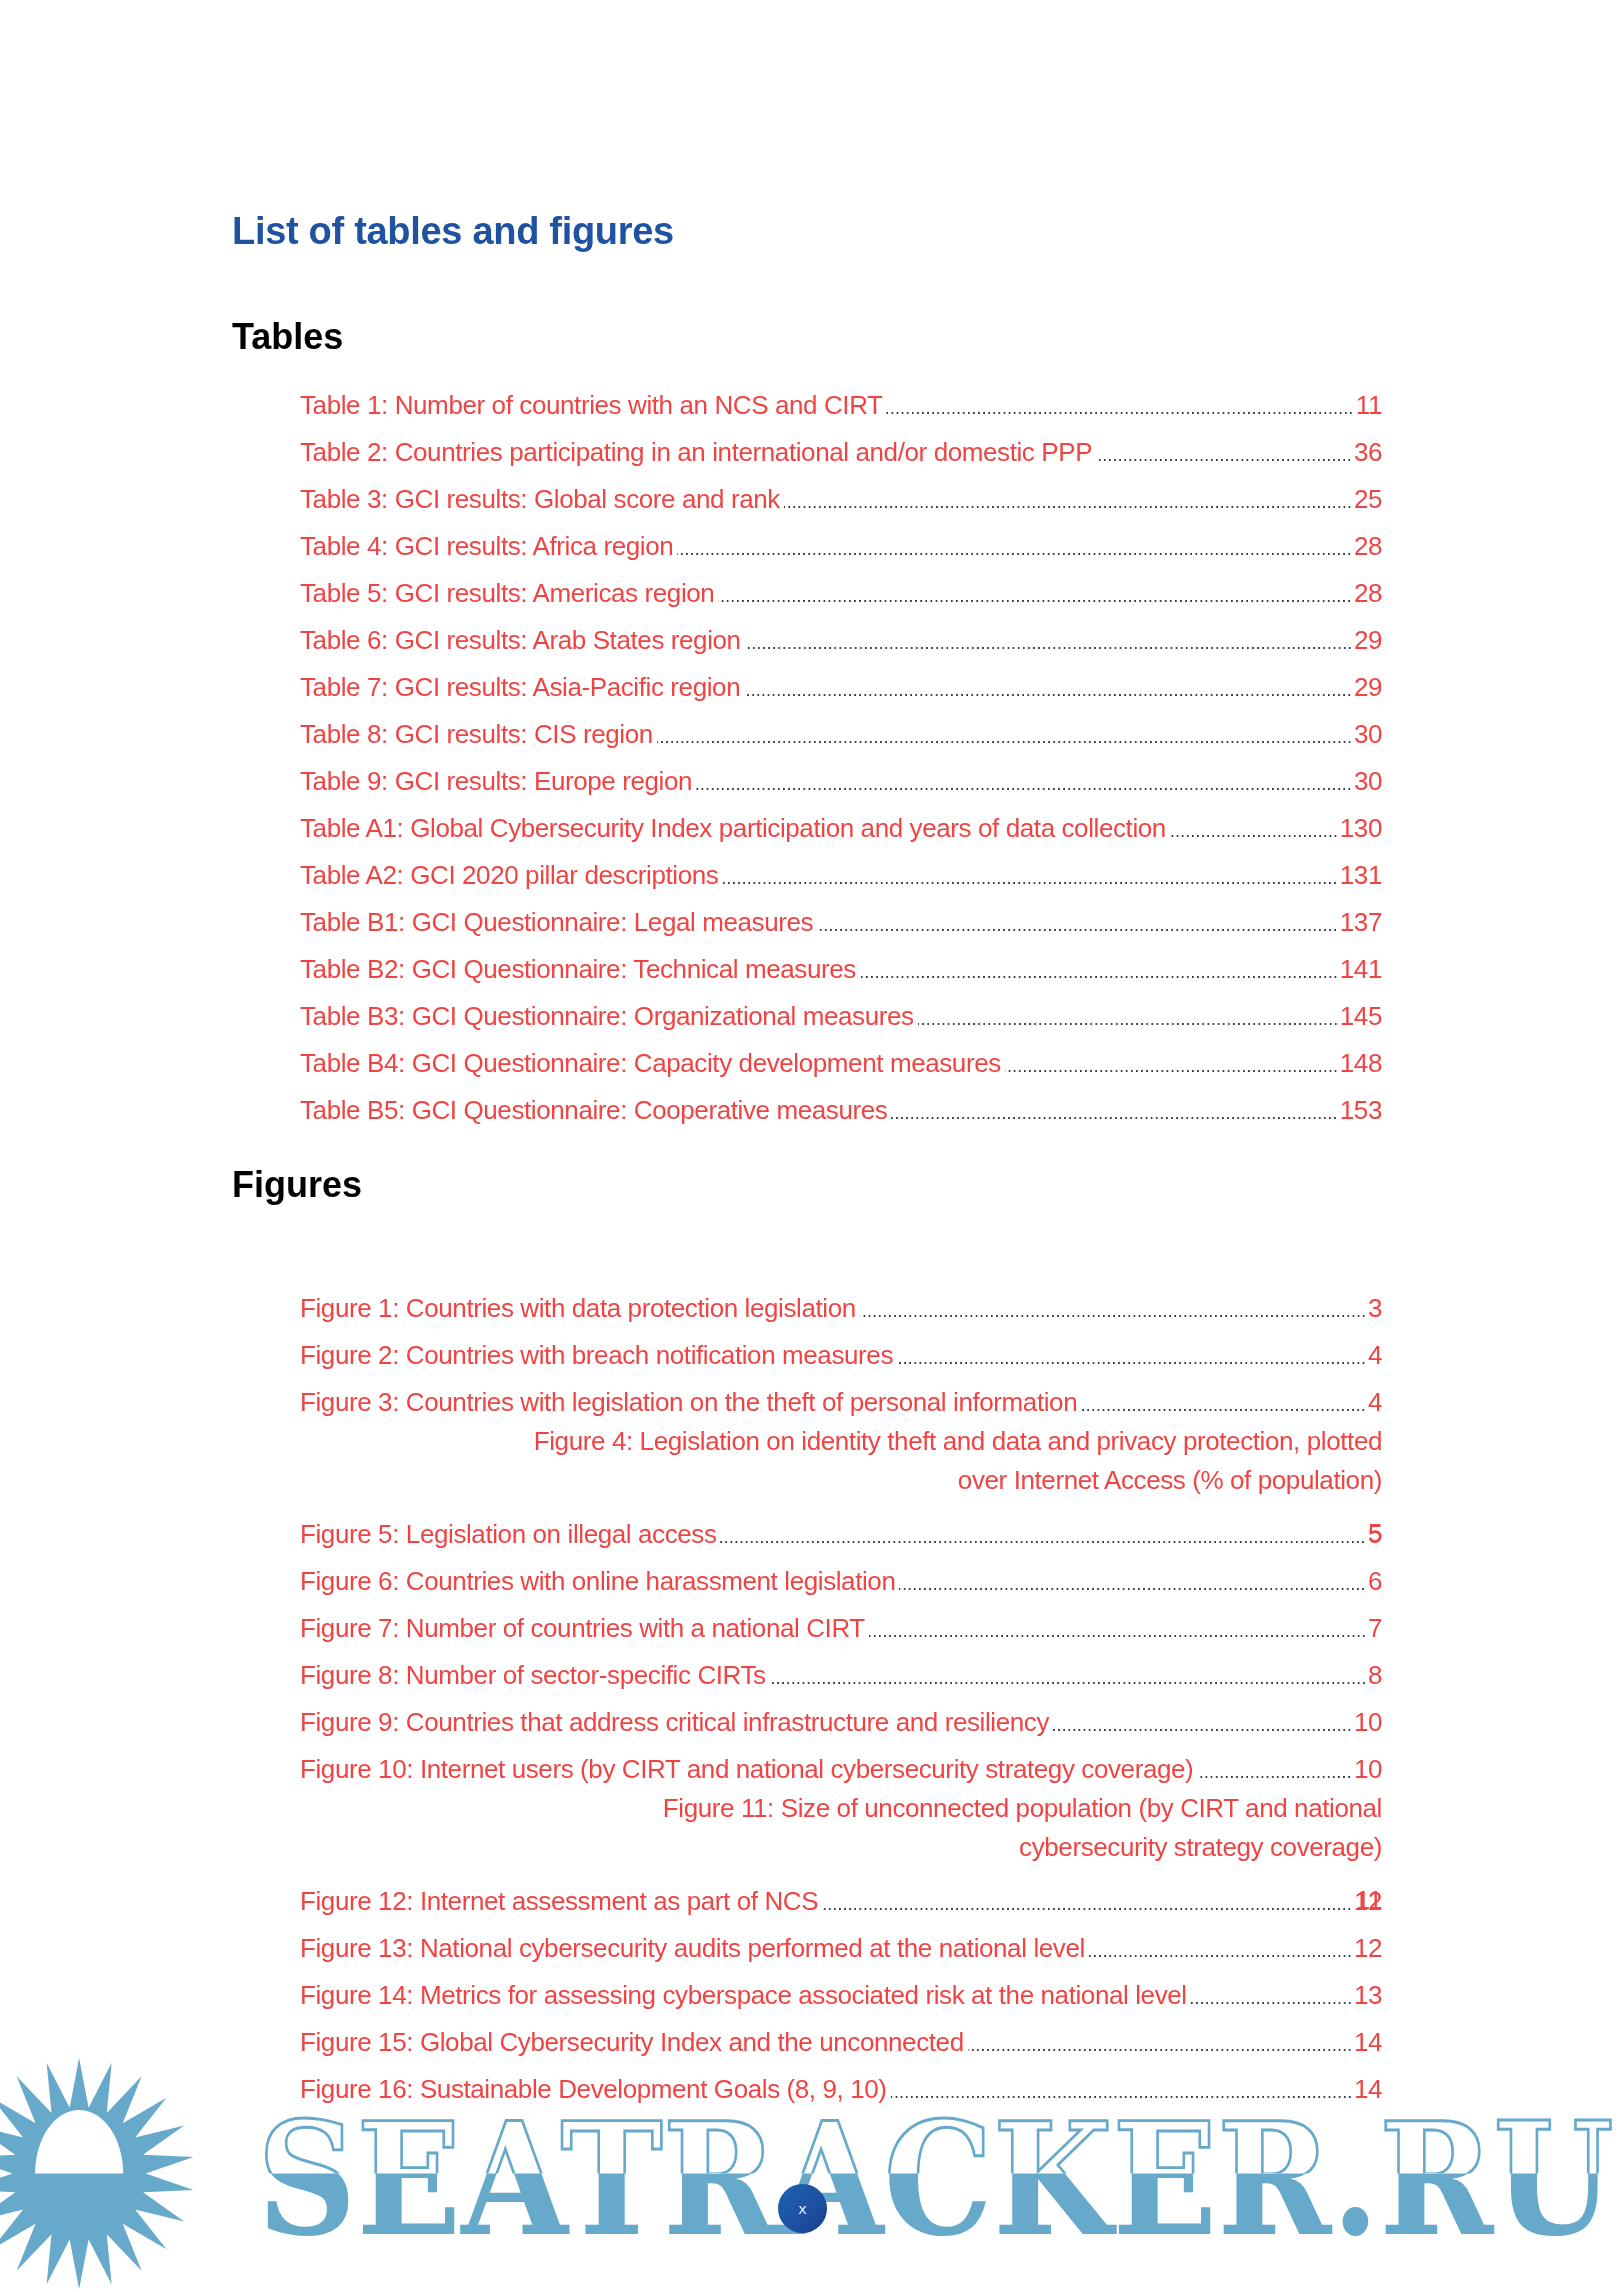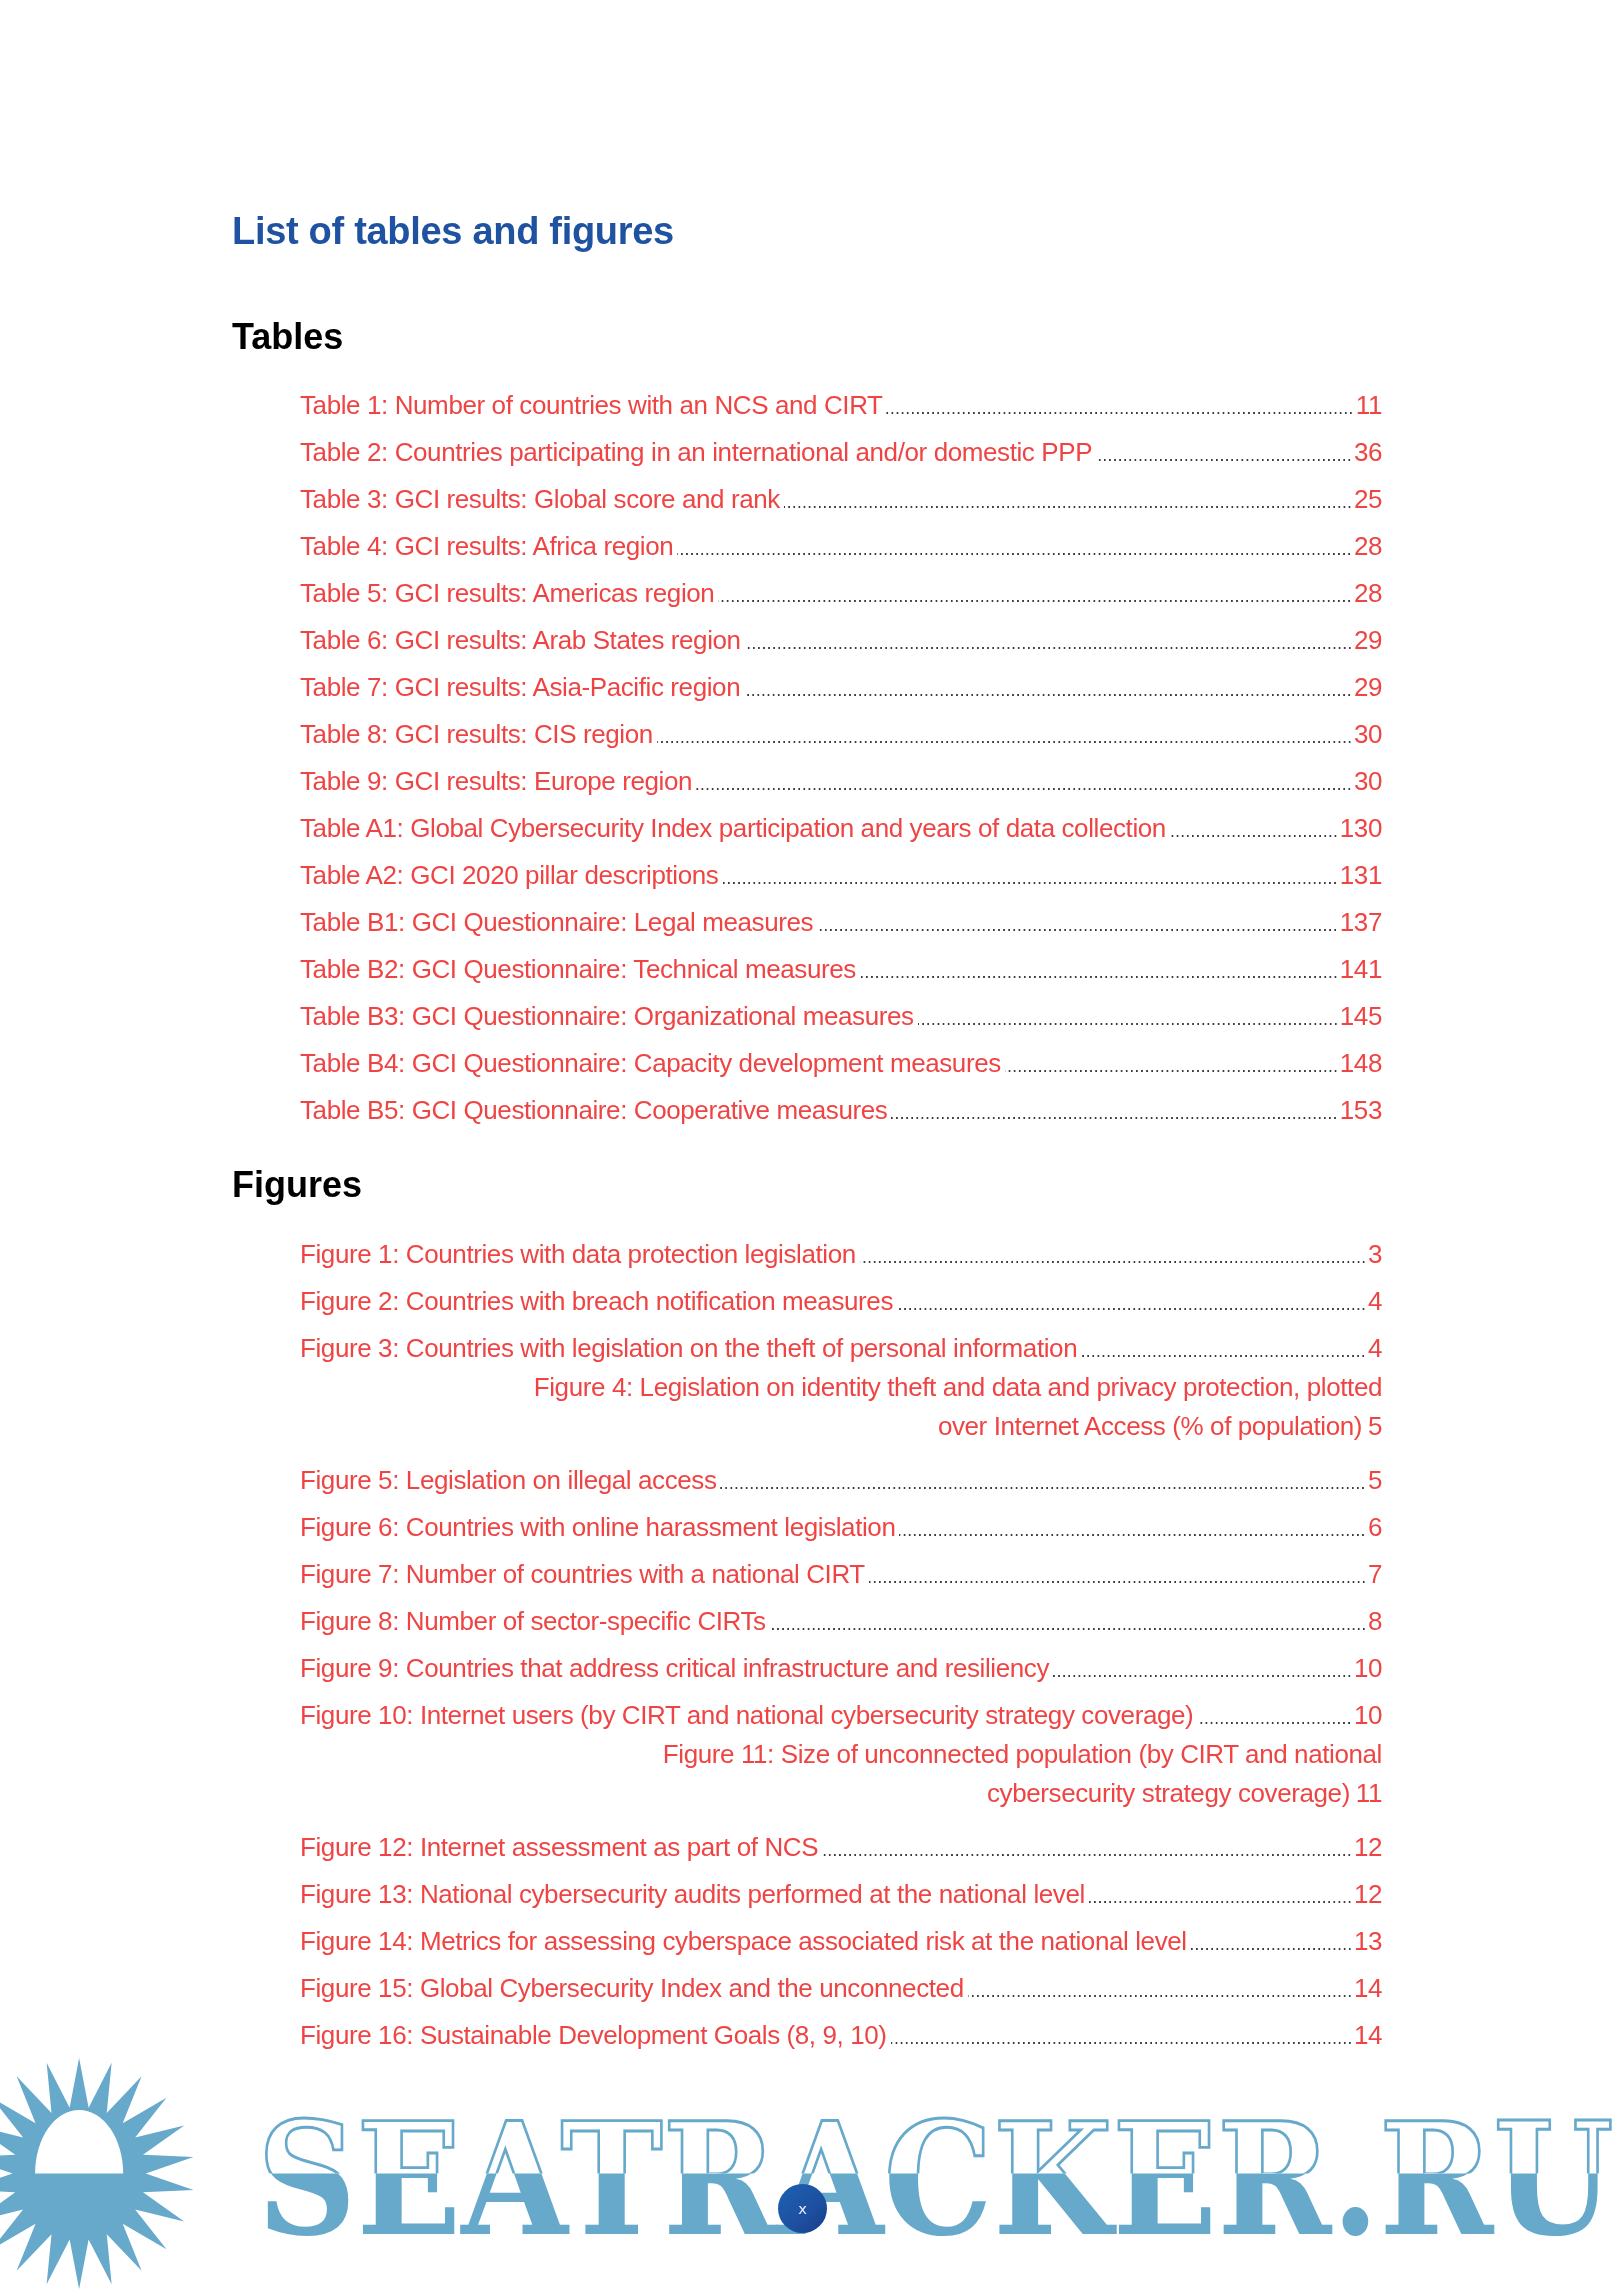--- a/index.html
+++ b/index.html
@@ -38,21 +38,21 @@
 
     .toc-list {
       position: absolute;
       left: 294px;
       width: 1088px;
       margin: 0;
       padding: 0;
       list-style: none;
     }
     .toc-list.tables { top: 378px; }
-    .toc-list.figures { top: 1227px; }
+    .toc-list.figures { top: 1281px; }
 
     .toc-entry {
       display: flex;
       align-items: flex-end;
       font-size: 26px;
       font-weight: normal;
       color: #ef4444;
       line-height: 39px;
       height: 47px;
       letter-spacing: -0.4px;
@@ -65,20 +65,21 @@
     }
     .toc-entry .line-first {
       display: block;
       line-height: 39px;
       white-space: nowrap;
     }
     .toc-entry .line-last {
       display: flex;
       align-items: flex-end;
       line-height: 39px;
+      flex-direction: column;
     }
     .toc-label {
       white-space: nowrap;
       flex: 0 0 auto;
     }
     .toc-leader {
       flex: 1 1 auto;
       overflow: hidden;
       white-space: nowrap;
       margin: 0 2px 9.8px 3.9px;

